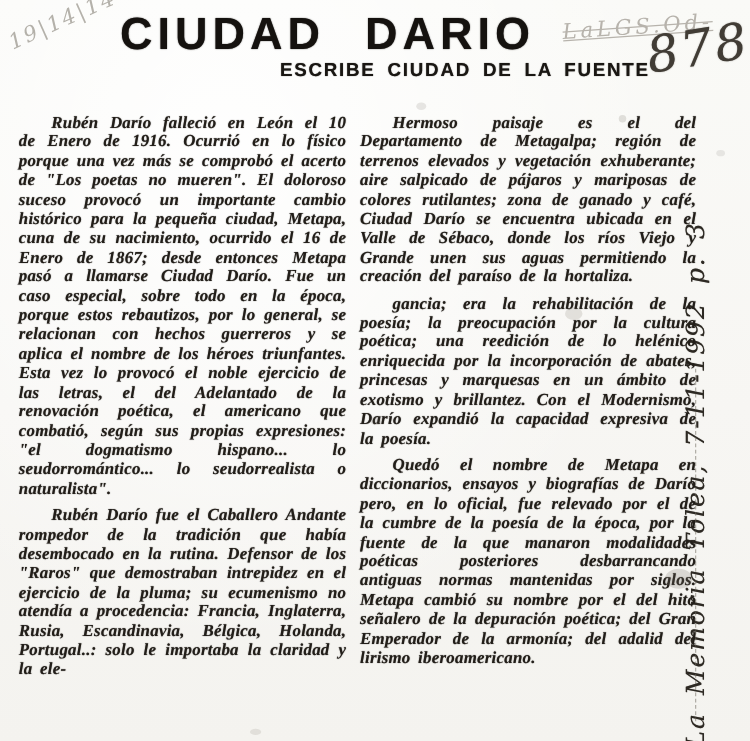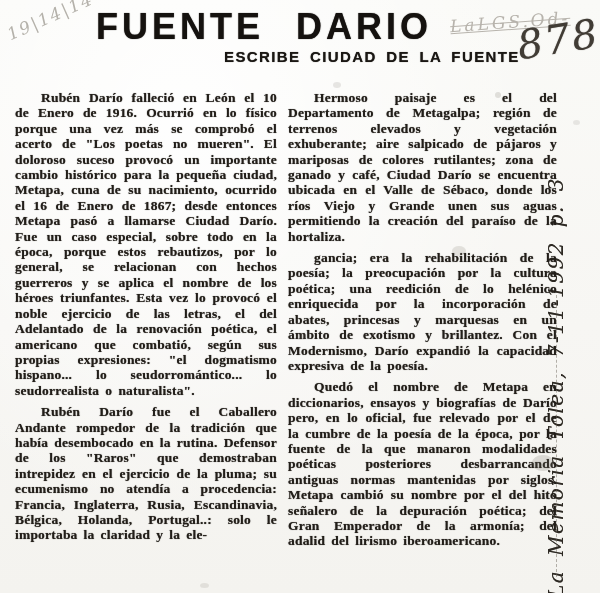--- a/index.html
+++ b/index.html
@@ -37,21 +37,21 @@
   }
   .col{font-size:13.5px;line-height:15.4px;color:#221e19;}
   .col-left{width:262px;}
   .col-right{width:269px;}
   .col p{
     margin:0 0 6px 0;
     text-align:justify;text-indent:26px;
     font-weight:700;
     letter-spacing:.2px;word-spacing:2.5px;
     text-shadow:0 0 .9px rgba(34,30,25,.75);
-    -webkit-hyphens:auto;hyphens:auto;
+    -webkit-hyphens:auto;hyphens:auto;font-style:italic;
   }
   
   .pencil-date{
     position:absolute;left:4px;top:26px;
     font-family:"DejaVu Serif", serif;font-style:italic;
     font-size:17px;letter-spacing:2px;color:#b4b1aa;
     transform:rotate(-24deg);transform-origin:left top;
     white-space:nowrap;
   }
   .pencil-scribble{
@@ -90,21 +90,21 @@
   .speck.s4{left:495px;top:92px;width:6px;height:6px;background:rgba(120,114,104,.2);}
   .speck.s5{left:296px;top:333px;width:10px;height:7px;background:rgba(120,114,104,.12);}
   .speck.s6{left:200px;top:583px;width:9px;height:5px;background:rgba(120,114,104,.15);}
   .speck.s7{left:573px;top:120px;width:7px;height:5px;background:rgba(120,114,104,.14);}
 </style>
 </head>
 <body>
 
 <div class="page">
 
-  <div class="headline">FUENTE DARIO</div>
+  <div class="headline">CIUDAD DARIO</div>
   <div class="byline">ESCRIBE CIUDAD DE LA FUENTE</div>
 
   <div class="pencil-date">19|14|14</div>
   <div class="pencil-scribble">LaLGS.Od-</div>
   <div class="archive-number">8787</div>
   <div class="citation-vertical">La Memoria Tolea, 7-11-1992 p. 3</div>
 
   <div class="columns">
     <div class="col col-left">
       <p>Rubén Darío falleció en León el 10 de Enero de 1916. Ocurrió en lo físico porque una vez más se comprobó el acerto de "Los poetas no mueren". El doloroso suceso provocó un importante cambio histórico para la pequeña ciudad, Metapa, cuna de su nacimiento, ocurrido el 16 de Enero de 1867; desde entonces Metapa pasó a llamarse Ciudad Darío. Fue un caso especial, sobre todo en la época, porque estos rebautizos, por lo general, se relacionan con hechos guerreros y se aplica el nombre de los héroes triunfantes. Esta vez lo provocó el noble ejercicio de las letras, el del Adelantado de la renovación poética, el americano que combatió, según sus propias expresiones: "el dogmatismo hispano... lo seudorromántico... lo seudorrealista o naturalista".</p>

